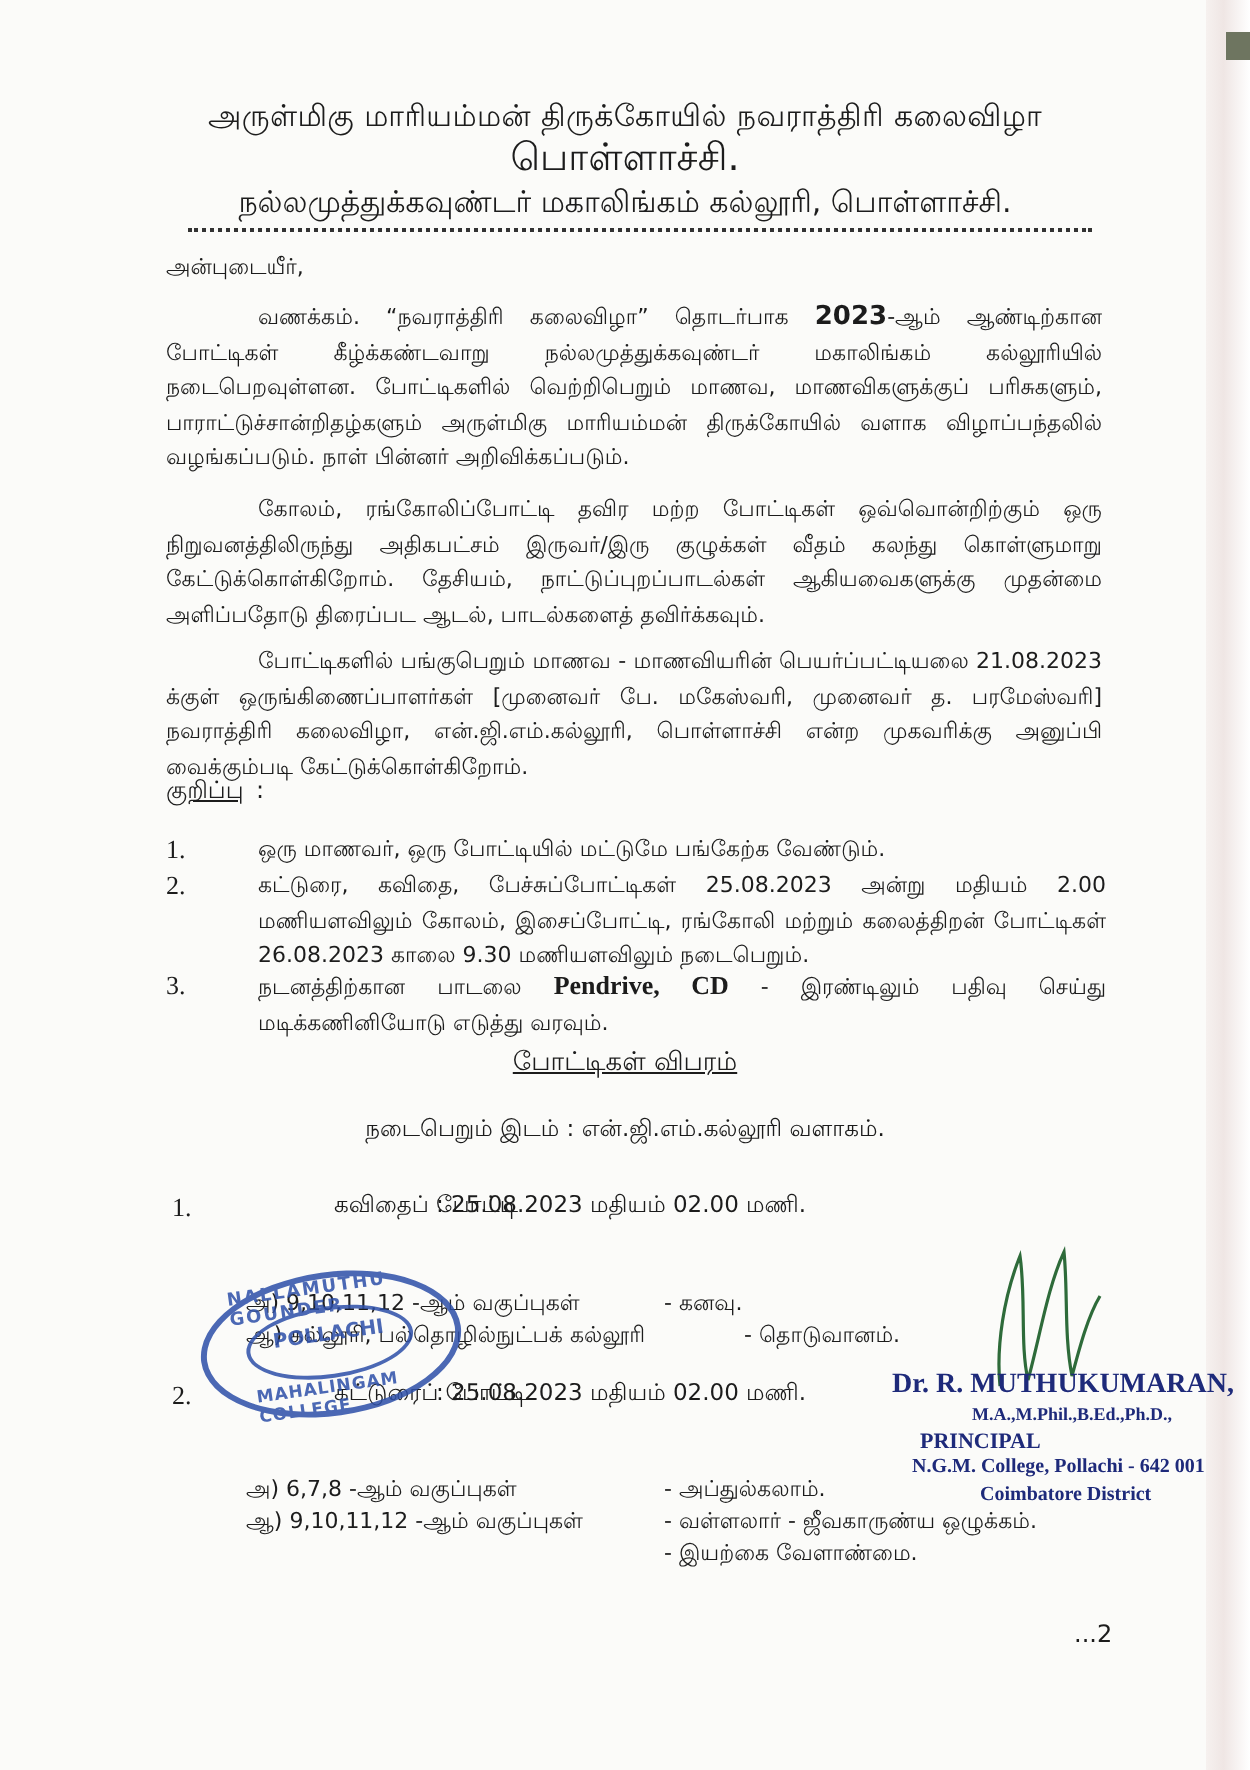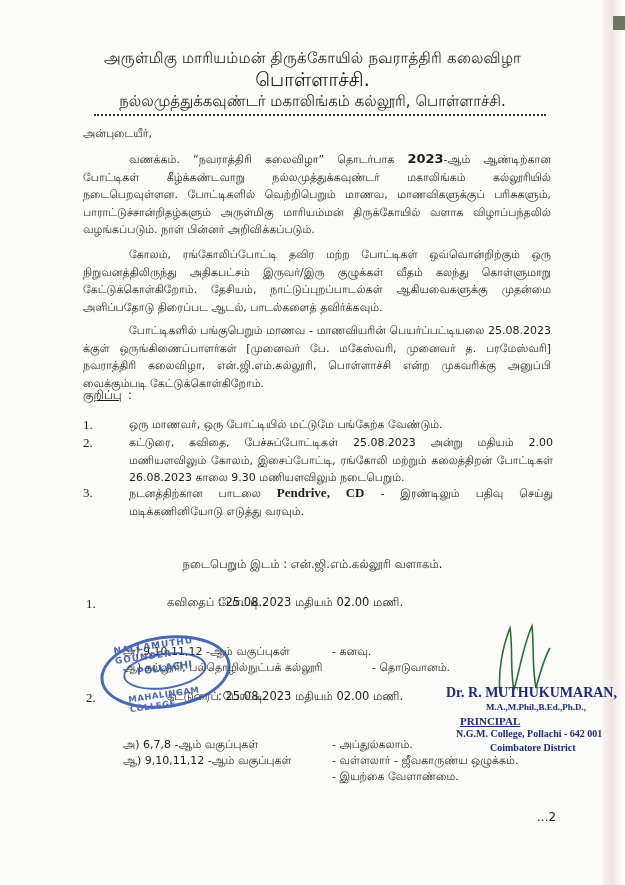--- a/index.html
+++ b/index.html
@@ -64,21 +64,21 @@
   .seal-inner {
     position: absolute; left: 20px; top: 14px; width: 80px; height: 32px;
     border: 2px solid #2d4fa8; border-radius: 50%;
   }
   .seal-top { position: absolute; left: 14px; top: 0px; font-size: 9px; font-weight: bold; letter-spacing: 1px; }
   .seal-mid { position: absolute; left: 34px; top: 23px; font-size: 10px; font-weight: bold; }
   .seal-bot { position: absolute; left: 22px; top: 50px; font-size: 8.5px; font-weight: bold; letter-spacing: 0.5px; }
   .sig-stamp { position: absolute; left: 446px; top: 685px; color: #1e2a7a; font-family: "Liberation Serif", serif; }
   .sig-name { position: absolute; left: 0; top: 0; font-size: 14px; font-weight: bold; white-space: nowrap; }
   .sig-deg { position: absolute; left: 40px; top: 17px; font-size: 9px; font-weight: bold; white-space: nowrap; }
-  .sig-title { position: absolute; left: 14px; top: 30px; font-size: 11px; font-weight: bold; white-space: nowrap; text-decoration: underline; }
+  .sig-title { position: absolute; left: 14px; top: 30px; font-size: 11px; font-weight: bold; white-space: nowrap; }
   .sig-college { position: absolute; left: 10px; top: 43px; font-size: 10px; font-weight: bold; white-space: nowrap; }
   .sig-district { position: absolute; left: 44px; top: 57px; font-size: 10px; font-weight: bold; white-space: nowrap; }
   .signature { position: absolute; left: 480px; top: 618px; width: 80px; height: 80px; }
   .pageno { position: absolute; left: 537px; top: 810px; font-size: 12px; }
 </style>
 </head>
 <body>
 
 <div class="page">
 
@@ -96,39 +96,40 @@
 
   <div class="para" style="top:150px;">
     <span class="indent"></span><span>வணக்கம். “நவராத்திரி கலைவிழா” தொடர்பாக </span><span class="b" style="font-size:13px;">2023</span><span>-ஆம் ஆண்டிற்கான போட்டிகள் கீழ்க்கண்டவாறு நல்லமுத்துக்கவுண்டர் மகாலிங்கம் கல்லூரியில் நடைபெறவுள்ளன. போட்டிகளில் வெற்றிபெறும் மாணவ, மாணவிகளுக்குப் பரிசுகளும், பாராட்டுச்சான்றிதழ்களும் அருள்மிகு மாரியம்மன் திருக்கோயில் வளாக விழாப்பந்தலில் வழங்கப்படும். நாள் பின்னர் அறிவிக்கப்படும்.</span>
   </div>
 
   <div class="para" style="top:246px;">
     <span class="indent"></span><span>கோலம், ரங்கோலிப்போட்டி தவிர மற்ற போட்டிகள் ஒவ்வொன்றிற்கும் ஒரு நிறுவனத்திலிருந்து அதிகபட்சம் இருவர்/இரு குழுக்கள் வீதம் கலந்து கொள்ளுமாறு கேட்டுக்கொள்கிறோம். தேசியம், நாட்டுப்புறப்பாடல்கள் ஆகியவைகளுக்கு முதன்மை அளிப்பதோடு திரைப்பட ஆடல், பாடல்களைத் தவிர்க்கவும்.</span>
   </div>
 
   <div class="para" style="top:322px;">
-    <span class="indent"></span><span>போட்டிகளில் பங்குபெறும் மாணவ - மாணவியரின் பெயர்ப்பட்டியலை 25.08.2023 க்குள் ஒருங்கிணைப்பாளர்கள் [முனைவர் பே. மகேஸ்வரி, முனைவர் த. பரமேஸ்வரி] நவராத்திரி கலைவிழா, என்.ஜி.எம்.கல்லூரி, பொள்ளாச்சி என்ற முகவரிக்கு அனுப்பி வைக்கும்படி கேட்டுக்கொள்கிறோம்.</span>
+    <span class="indent"></span><span>போட்டிகளில் பங்குபெறும் மாணவ - மாணவியரின் பெயர்ப்பட்டியலை 21.08.2023 க்குள் ஒருங்கிணைப்பாளர்கள் [முனைவர் பே. மகேஸ்வரி, முனைவர் த. பரமேஸ்வரி] நவராத்திரி கலைவிழா, என்.ஜி.எம்.கல்லூரி, பொள்ளாச்சி என்ற முகவரிக்கு அனுப்பி வைக்கும்படி கேட்டுக்கொள்கிறோம்.</span>
   </div>
 
   <div class="note-title">குறிப்பு</div>
   <div class="note-colon">:</div>
 
   <div class="list-item" style="top:416px;">
     <span class="num">1.</span>
     <span class="txt">ஒரு மாணவர், ஒரு போட்டியில் மட்டுமே பங்கேற்க வேண்டும்.</span>
   </div>
   <div class="list-item" style="top:434px;">
     <span class="num">2.</span>
     <span class="txt">கட்டுரை, கவிதை, பேச்சுப்போட்டிகள் 25.08.2023 அன்று மதியம் 2.00 மணியளவிலும் கோலம், இசைப்போட்டி, ரங்கோலி மற்றும் கலைத்திறன் போட்டிகள் 26.08.2023 காலை 9.30 மணியளவிலும் நடைபெறும்.</span>
   </div>
   <div class="list-item" style="top:484px;">
     <span class="num">3.</span>
     <span class="txt"><span>நடனத்திற்கான பாடலை </span><span class="serif-b">Pendrive, CD</span><span> - இரண்டிலும் பதிவு செய்து மடிக்கணினியோடு எடுத்து வரவும்.</span></span>
   </div>
 
+  <div class="sec-title"><span>போட்டிகள் விபரம்</span></div>
   <div class="venue">நடைபெறும் இடம் : என்.ஜி.எம்.கல்லூரி வளாகம்.</div>
 
   <div class="comp-num" style="top:596px;">1.</div>
   <div class="comp-name" style="top:595px;">கவிதைப் போட்டி</div>
   <div class="comp-when" style="top:595px;">: 25.08.2023 மதியம் 02.00 மணி.</div>
   <div class="cat" style="top:645px;">அ) 9,10,11,12 -ஆம் வகுப்புகள்</div>
   <div class="topic" style="top:645px;">- கனவு.</div>
   <div class="cat" style="top:661px;">ஆ) கல்லூரி, பல்தொழில்நுட்பக் கல்லூரி</div>
   <div class="topic" style="top:661px;margin-left:40px;">- தொடுவானம்.</div>
 

